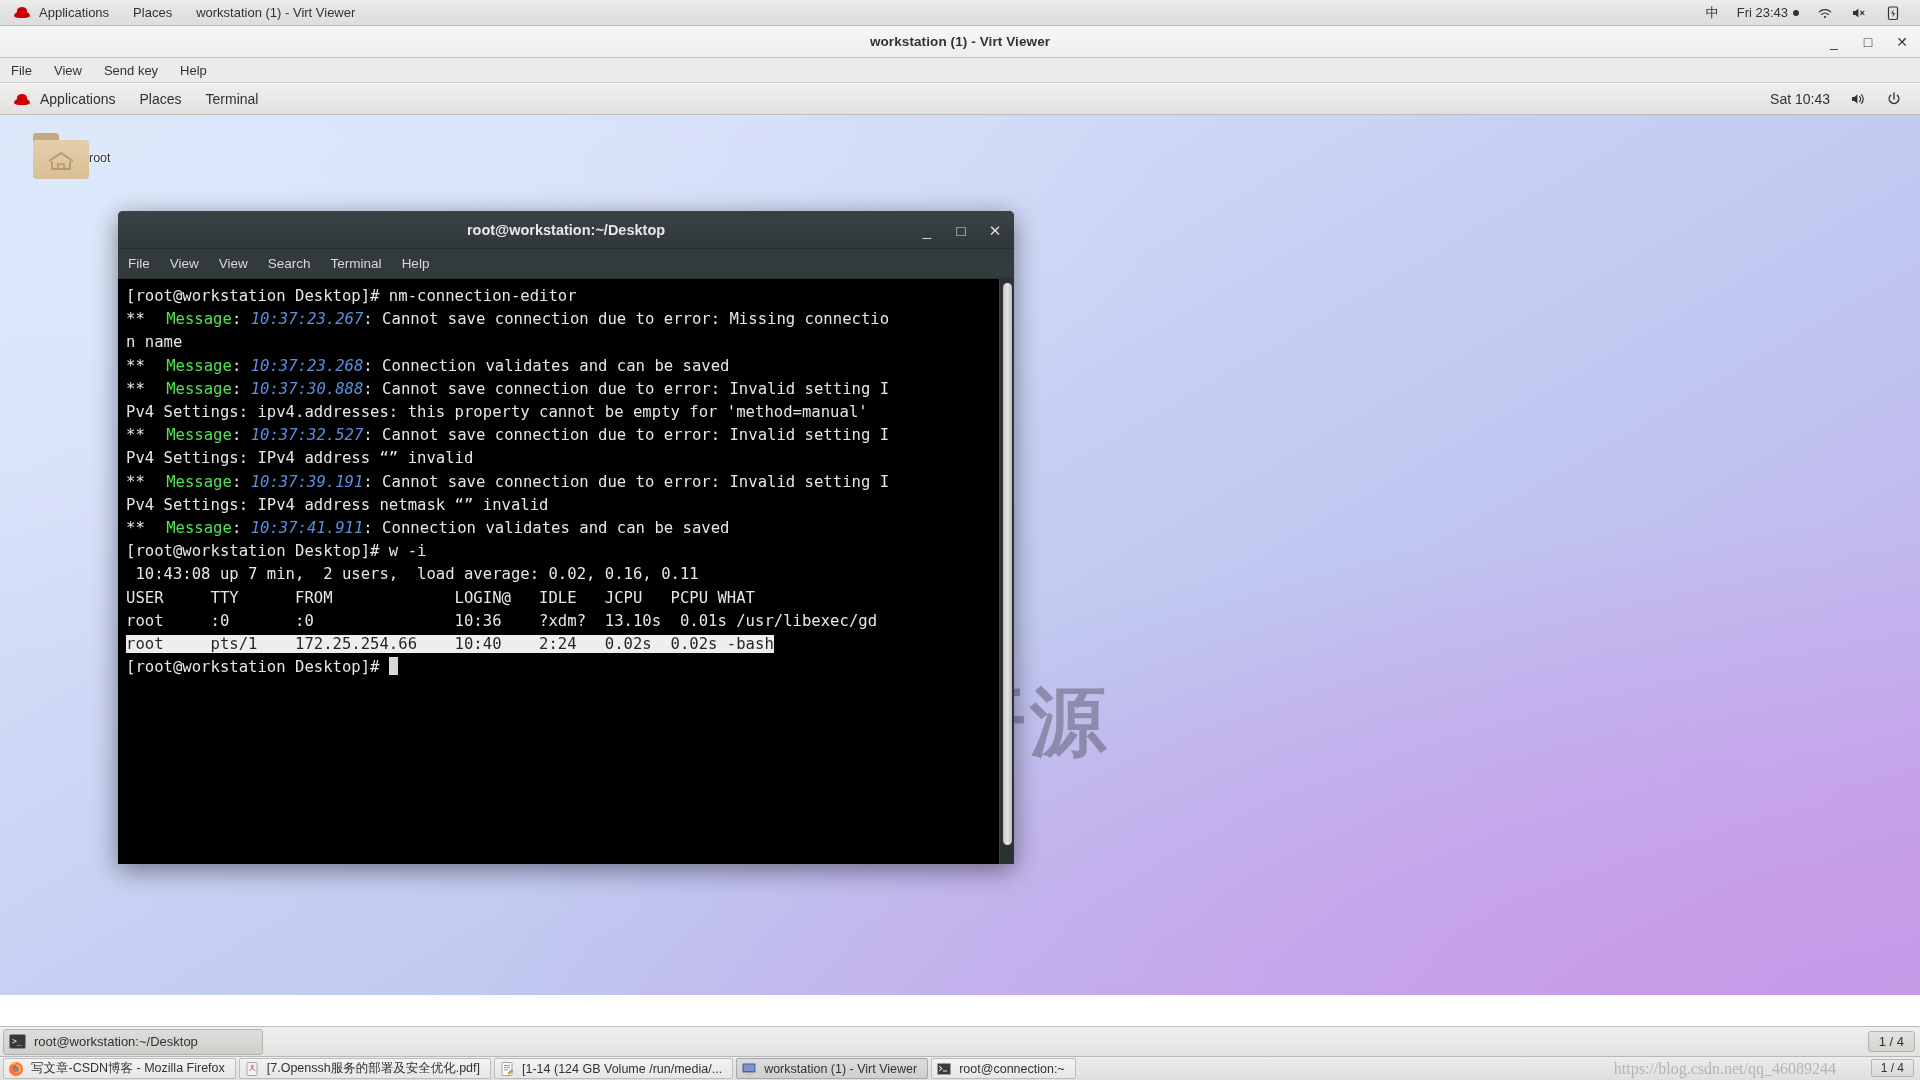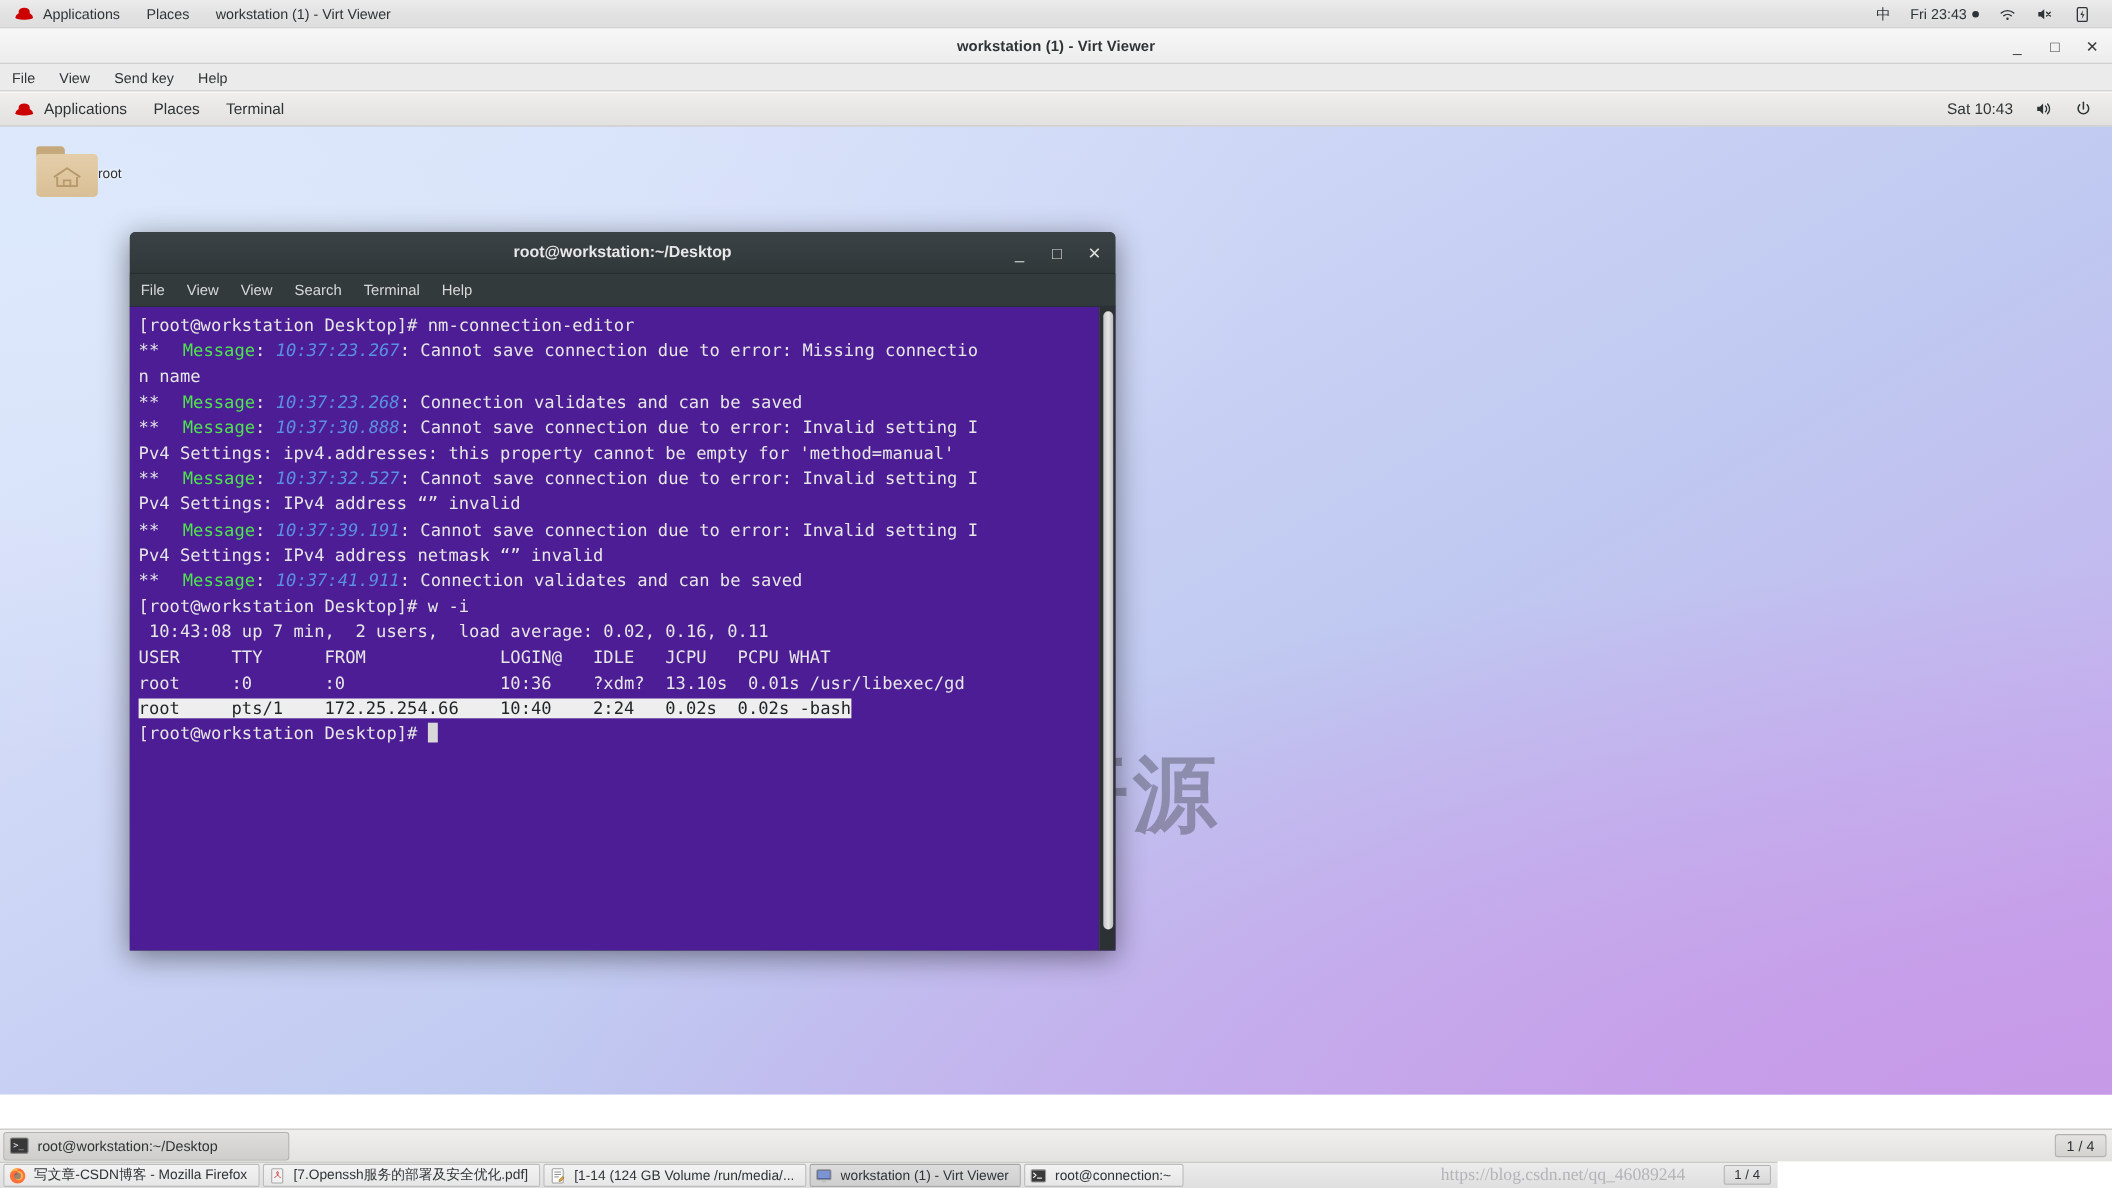--- a/index.html
+++ b/index.html
@@ -152,21 +152,21 @@
   .t-wbtn { color:#dcdcdc; font-size:15px; cursor:pointer; line-height:1; width:14px; text-align:center; }
 
   #term-menubar {
     height:30px; flex:none; background:#333a3c;
     display:flex; align-items:center; font-size:13.5px; color:#d8d8d8;
     border-bottom:1px solid #2a3032;
   }
   .t-menu { padding:0 10px; height:30px; display:flex; align-items:center; cursor:default; }
 
   #term-body {
-    flex:1; position:relative; background:#4c1d95; overflow:hidden; display:flex;
+    flex:1; position:relative; background:#000000; overflow:hidden; display:flex;
   }
   #term-screen {
     flex:1; padding:6px 4px 4px 8px;
     font-family:"DejaVu Sans Mono","Liberation Mono",monospace;
     font-size:15.6px; line-height:23.2px; color:#e6e6e6;
     white-space:pre; overflow:hidden;
   }
   .c-green { color:#4ee44e; font-weight:normal;margin-left:12px; }
   .c-blue  { color:#5b8fe0;font-style:italic; }
   .sel { background:#eeeeee; color:#1f2426; }
@@ -203,21 +203,21 @@
     font-family:"DejaVu Sans Mono",monospace; line-height:14px;
   }
   #gtask-workspace {
     margin-left:auto; margin-right:5px; padding:2px 10px; font-size:13px;
     background:linear-gradient(to bottom,#e4e3e1,#d4d3d0);
     border:1px solid #b4b2af; border-radius:3px; color:#2e3436; cursor:default;
   }
 
   
   #host-taskbar {
-    position:absolute; left:0; bottom:0; width:1616px; height:24px;
+    position:absolute; left:0; bottom:0; width:1920px; height:24px;
     background:linear-gradient(to bottom,#ececec,#dfdfdf);
     border-top:1px solid #b8b8b8;
     display:flex; align-items:center; z-index:60;
   }
   .htask {
     height:21px; margin-left:3px; display:flex; align-items:center; gap:7px;
     padding:0 10px 0 4px; font-size:12.5px; color:#2e3436;
     background:linear-gradient(to bottom,#f3f3f3,#e6e6e6);
     border:1px solid #bdbdbd; border-radius:2px; cursor:default;
     max-width:270px; overflow:hidden; white-space:nowrap; text-overflow:ellipsis;

